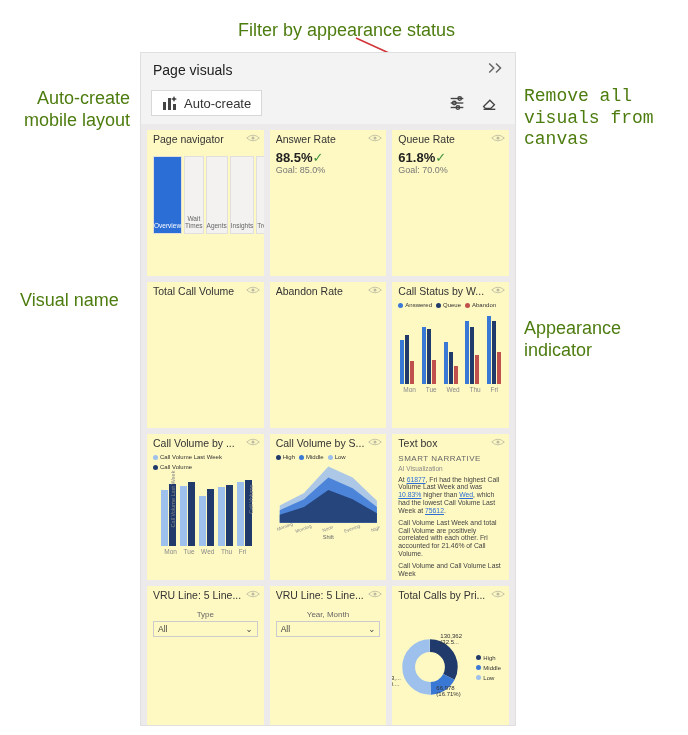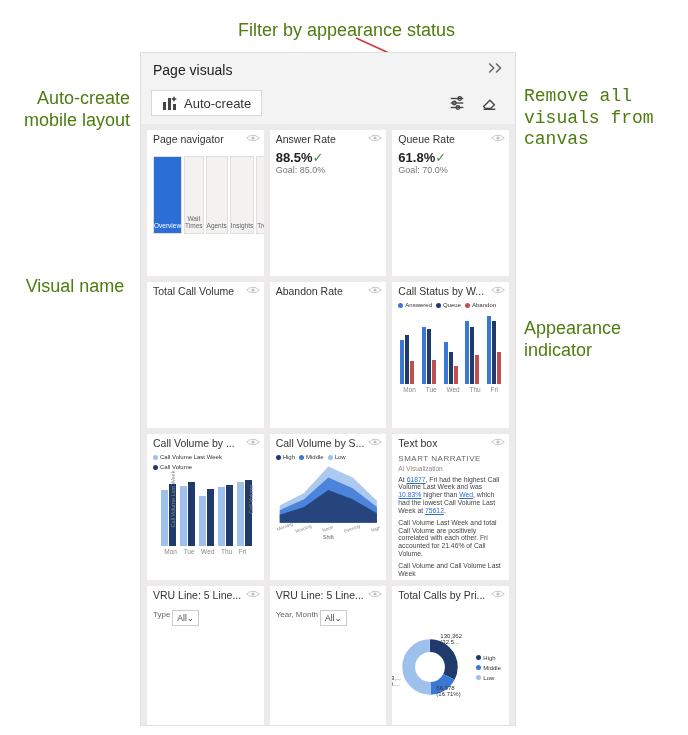--- a/index.html
+++ b/index.html
@@ -59,21 +59,21 @@
     flex: 1;
     background: #eceaea;
     padding: 6px;
     display: grid;
     grid-template-columns: repeat(3, 1fr);
     grid-auto-rows: 146px;
     gap: 6px;
     overflow: hidden;
   }
   .card {
-    background: #ffffff;
+    background: #fef9c3;
     display: flex; flex-direction: column;
     overflow: hidden;
   }
   .card-head {
     display: flex; align-items: center;
     padding: 3px 4px 2px 6px;
     font-size: 10.5px;
     color: #333;
   }
   .card-head .name { flex: 1; white-space: nowrap; overflow: hidden; text-overflow: ellipsis; }
@@ -91,33 +91,33 @@
   
   .bars-row { display:flex; align-items:flex-end; gap:4px; height:72px; margin-top:4px; }
   .bars-grp { flex:1; display:flex; align-items:flex-end; gap:1px; justify-content:center; }
   .bar { width:4px; }
   .axis-lbls { display:flex; justify-content:space-around; font-size:6.5px; color:#888; margin-top:2px;}
   .legend { display:flex; gap:4px; font-size:6px; align-items:center; flex-wrap:wrap;}
   .legend span { display:flex; align-items:center; gap:2px; }
   .dot { width:5px; height:5px; border-radius:50%; }
 
   .area-chart, .col-chart, .donut-chart { width:100%; height:86px; }
-  .slicer-row { display:flex; flex-direction:row; gap:2px; margin-top:4px;text-align:center; }
+  .slicer-row { display:flex; flex-direction:column; gap:2px; margin-top:4px;text-align:center; }
   .slicer-label { font-size:8px; color:#666; }
   .slicer-sel { border:1px solid #ccc; font-size:8.5px; padding:2px 4px; color:#444; display:flex; justify-content:space-between; }
   .narr { font-size:6.8px; color:#444; line-height:1.15; }
   .narr h4 { font-size:8px; color:#666; letter-spacing:.5px; font-weight:400; margin-bottom:2px;}
   .narr u { text-decoration: underline; color:#2b6ed6; }
 </style>
 </head>
 <body>
 
 <div class="annot" style="left:20px; top:88px; text-align:right; width:110px;"><span>Auto-create
 mobile layout</span></div>
-<div class="annot" style="left:20px; top:276px; text-align:center; width:110px;"><span>Visual name</span></div>
+<div class="annot" style="left:20px; top:290px; text-align:left; width:110px;"><span>Visual name</span></div>
 <div class="annot" style="left:238px; top:20px;"><span>Filter by appearance status</span></div>
 <div class="annot" style="left:524px; top:86px; width:150px;font-family:Liberation Mono, monospace;"><span>Remove all visuals
 from canvas</span></div>
 <div class="annot" style="left:524px; top:282px; width:150px;margin-top:36px;"><span>Appearance
 indicator</span></div>
 
 <div class="annot-box" style="left:148px; top:84px; width:100px; height:30px;"></div>
 <div class="annot-box" style="left:441px; top:84px; width:32px; height:30px;"></div>
 <div class="annot-box" style="left:477px; top:84px; width:32px; height:30px;"></div>
 <div class="annot-box" style="left:146px; top:280px; width:106px; height:18px;"></div>

